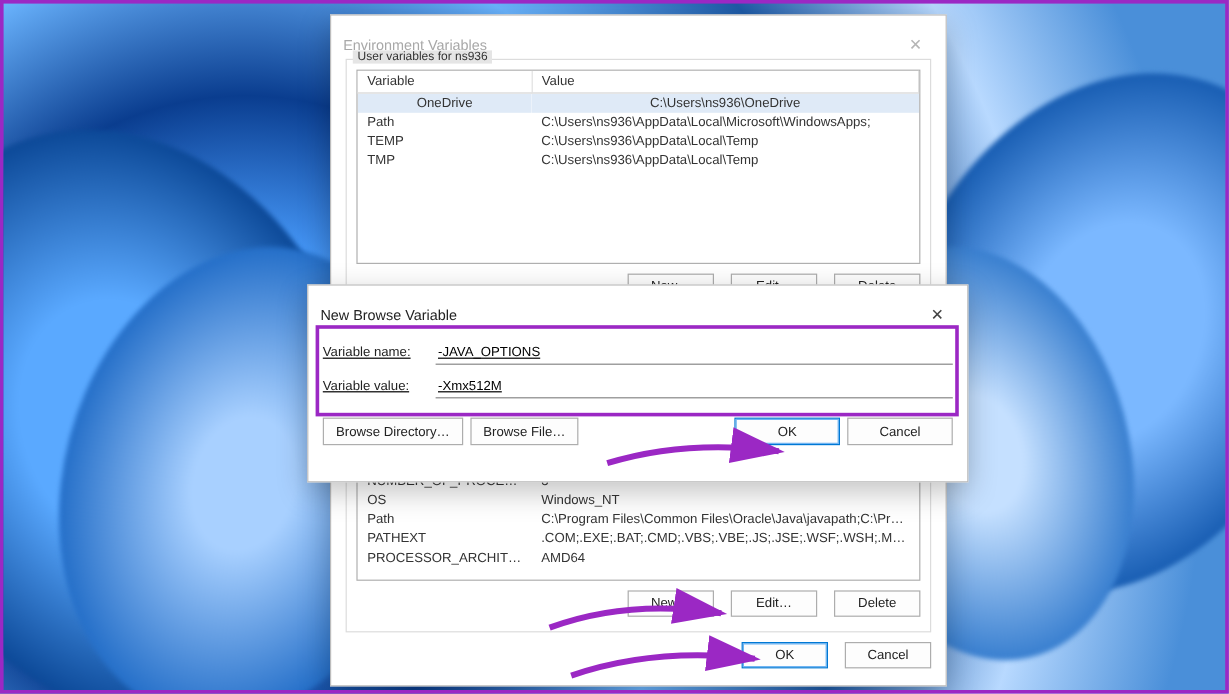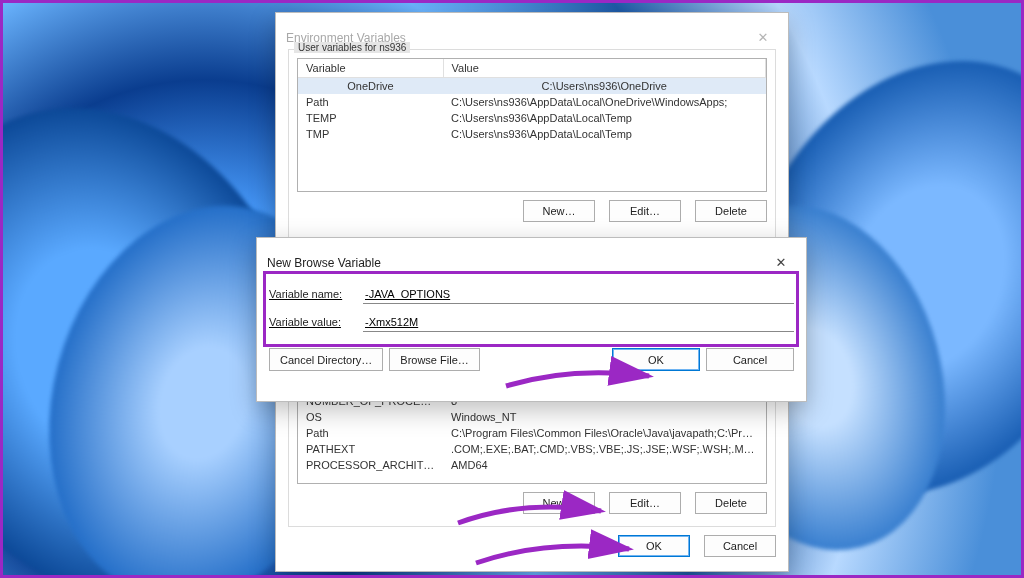--- a/index.html
+++ b/index.html
@@ -21,21 +21,21 @@
   }
   .titlebar { height: 32px; display: flex; align-items: flex-end; justify-content: space-between; padding: 0 10px; color: #555; font-size: 12px; }
   .titlebar .x { width: 30px; text-align: center; cursor: pointer; color: #444; font-size: 13px; }
   .dialog.faded .titlebar { color: #a8a8a8; }
   .dialog.faded .titlebar .x { color: #b5b5b5; }
 
   .env-dialog { left: 272px; top: 9px; width: 514px; height: 560px; }
 
   .group { margin: 4px 12px 8px 12px; border: 1px solid #dcdcdc; padding: 8px; position: relative; }
   .group-label { position: absolute; top: -8px; left: 5px; background: #e5e5e5; padding: 0 4px; font-size: 10px; color: #333; }
-  .table-wrap { border: 1px solid #b0b0b0; background: #fff; height: 134px; overflow: hidden; }
+  .table-wrap { border: 1px solid #b0b0b0; background: #fff; height: 162px; overflow: hidden; }
   .table-wrap.sys { height: 108px; }
   .tbl { width: 100%; border-collapse: collapse; font-size: 11px; table-layout: fixed; }
   .tbl th { text-align: left; font-weight: normal; padding: 3px 8px; border-right: 1px solid #e0e0e0; border-bottom: 1px solid #e0e0e0; background: #fff; color: #333; }
   .tbl td { padding: 2px 8px; white-space: nowrap; overflow: hidden; text-overflow: ellipsis; color: #333; }
   .tbl tr.sel td { background: #dfeaf7; text-align: center; }
   .tbl col.c1 { width: 145px; }
   .btn-row { display: flex; justify-content: flex-end; gap: 14px; margin-top: 8px; }
   .btn-row.main { margin: 6px 12px 10px 12px; }
   .btn { min-width: 72px; height: 22px; background: #fdfdfd; border: 1px solid #adadad; font-size: 11px; color: #222; cursor: pointer; padding: 0 10px; }
   .btn.default { border: 1px solid #0078d4; box-shadow: inset 0 0 0 1px #6fb4f2; }
@@ -87,21 +87,21 @@
           <th>Value</th>
         </tr>
           </thead>
         <tbody>
           <tr class="sel">
               <td>OneDrive</td>
               <td>C:\Users\ns936\OneDrive</td>
             </tr>
           <tr>
               <td>Path</td>
-              <td>C:\Users\ns936\AppData\Local\OneDrive\WindowsApps;</td>
+              <td>C:\Users\ns936\AppData\Local\Microsoft\WindowsApps;</td>
             </tr>
           <tr>
               <td>TEMP</td>
               <td>C:\Users\ns936\AppData\Local\Temp</td>
             </tr>
           <tr>
               <td>TMP</td>
               <td>C:\Users\ns936\AppData\Local\Temp</td>
             </tr>
         </tbody>
@@ -171,21 +171,21 @@
     <div class="form-row">
       <label>Variable name:</label>
       <input type="text" value="-JAVA_OPTIONS" style="">
     </div>
     <div class="form-row">
       <label>Variable value:</label>
       <input type="text" value="-Xmx512M" style="">
     </div>
     <div class="nsv-buttons">
       <div class="nsv-left">
-        <button class="btn" style="min-width:110px;">Cancel Directory…</button>
+        <button class="btn" style="min-width:110px;">Browse Directory…</button>
         <button class="btn">Browse File…</button>
       </div>
       <div class="nsv-right">
         <button class="btn default">OK</button>
         <button class="btn">Cancel</button>
       </div>
     </div>
   </div>
 </div>
 

